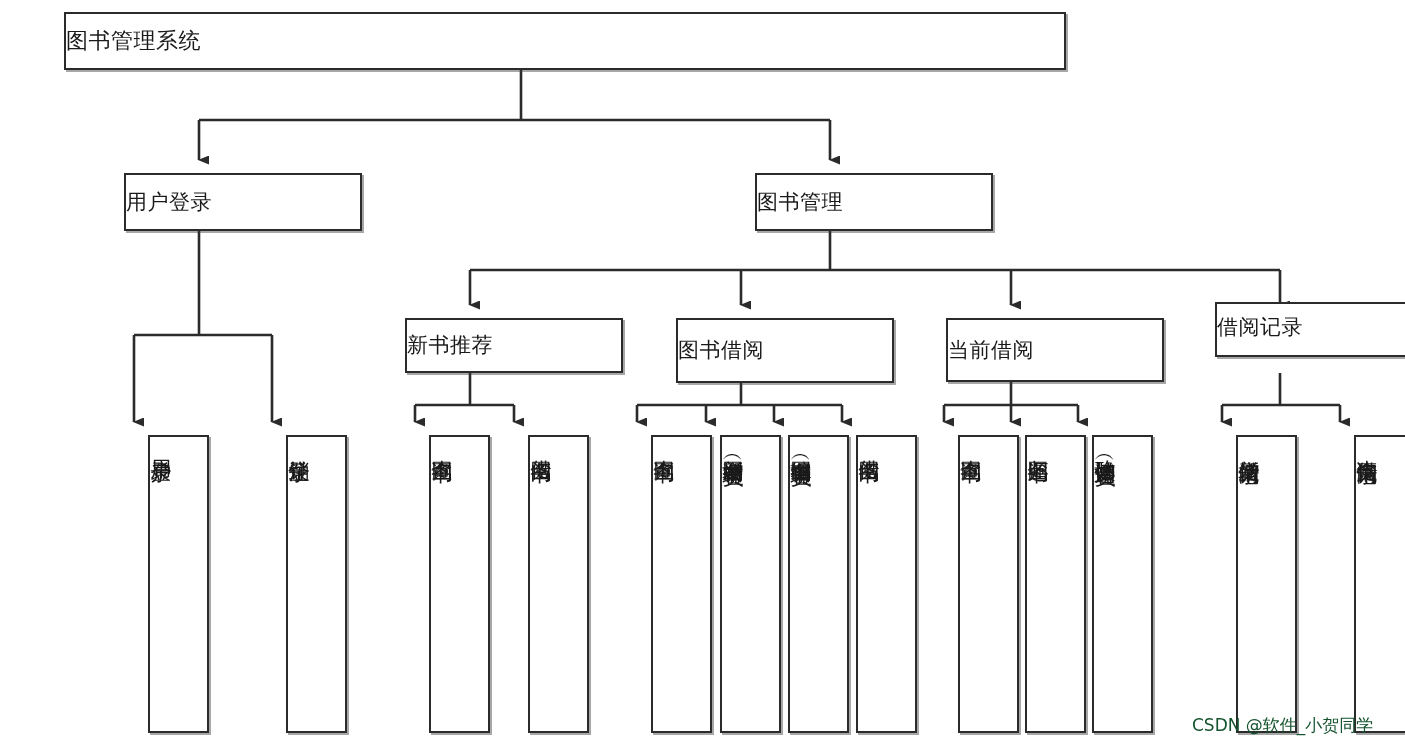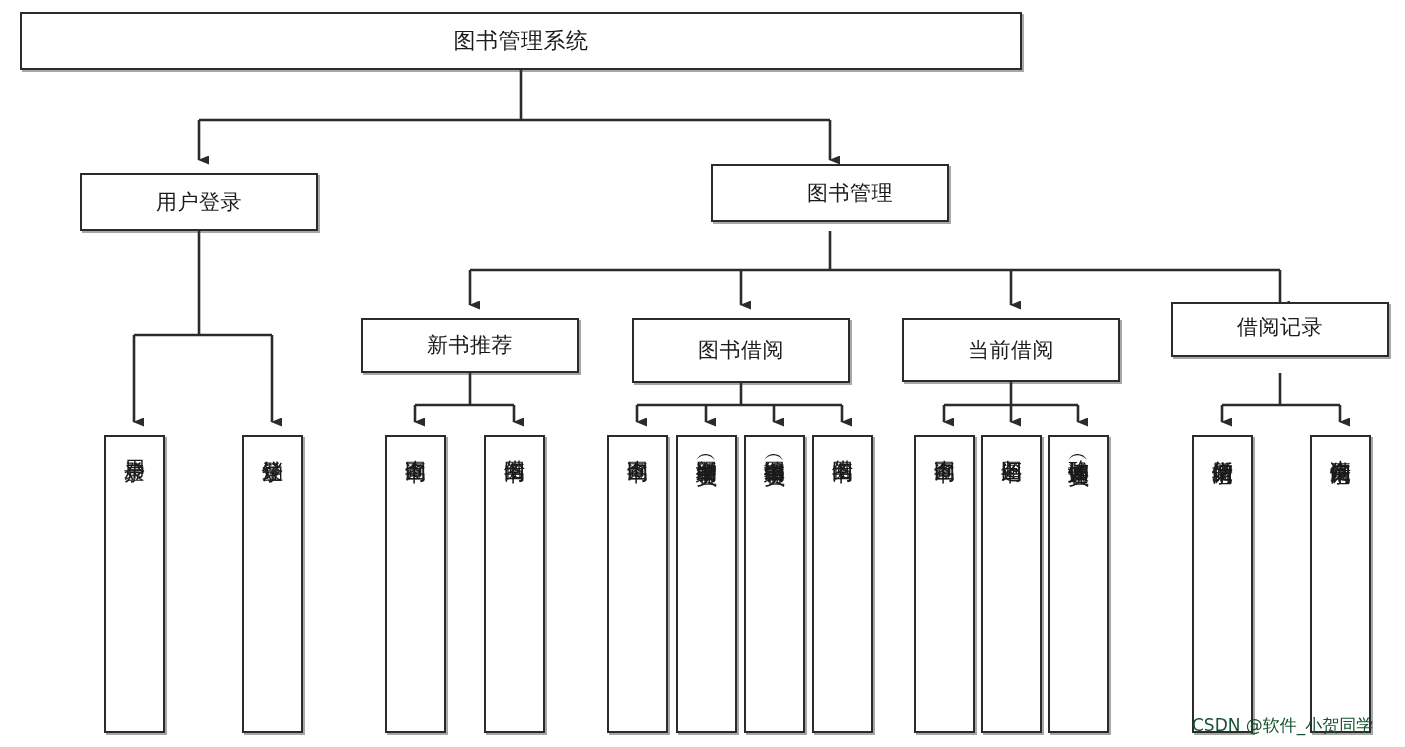--- a/index.html
+++ b/index.html
@@ -27,23 +27,23 @@
     pointer-events: none;
   }
   .node {
     position: absolute;
     box-sizing: border-box;
     background: #ffffff;
     border: 2px solid #2b2b2b;
     box-shadow: 2px 2px 0 rgba(60,60,60,0.45);
     display: flex;
     align-items: center;
-    justify-content: center;
     color: #1a1a1a;
     z-index: 2;
+    margin-left: 44px;
   }
   .node .label {
     display: block;
     text-align: center;
     line-height: 1.18;
     white-space: nowrap;
   }
   .node.horizontal .label {
     font-size: 21px;
     letter-spacing: 0.5px;
@@ -134,21 +134,21 @@
       </g>
   </svg>
 
   <div id="node-layer">
       <div class="node horizontal root" style="left: 20px; top: 12px; width: 1002px; height: 58px;">
         <span class="label">图书管理系统</span>
       </div>
       <div class="node horizontal level2" style="left: 80px; top: 173px; width: 238px; height: 58px;">
         <span class="label">用户登录</span>
       </div>
-      <div class="node horizontal level2" style="left: 711px; top: 164px; width: 238px; height: 58px; padding-left: 40px;">
+      <div class="node horizontal level2" style="left: 711px; top: 173px; width: 238px; height: 58px;">
         <span class="label">图书管理</span>
       </div>
       <div class="node horizontal level3" style="left: 361px; top: 318px; width: 218px; height: 55px;">
         <span class="label">新书推荐</span>
       </div>
       <div class="node horizontal level3" style="left: 632px; top: 318px; width: 218px; height: 65px;">
         <span class="label">图书借阅</span>
       </div>
       <div class="node horizontal level3" style="left: 902px; top: 318px; width: 218px; height: 64px;">
         <span class="label">当前借阅</span>

